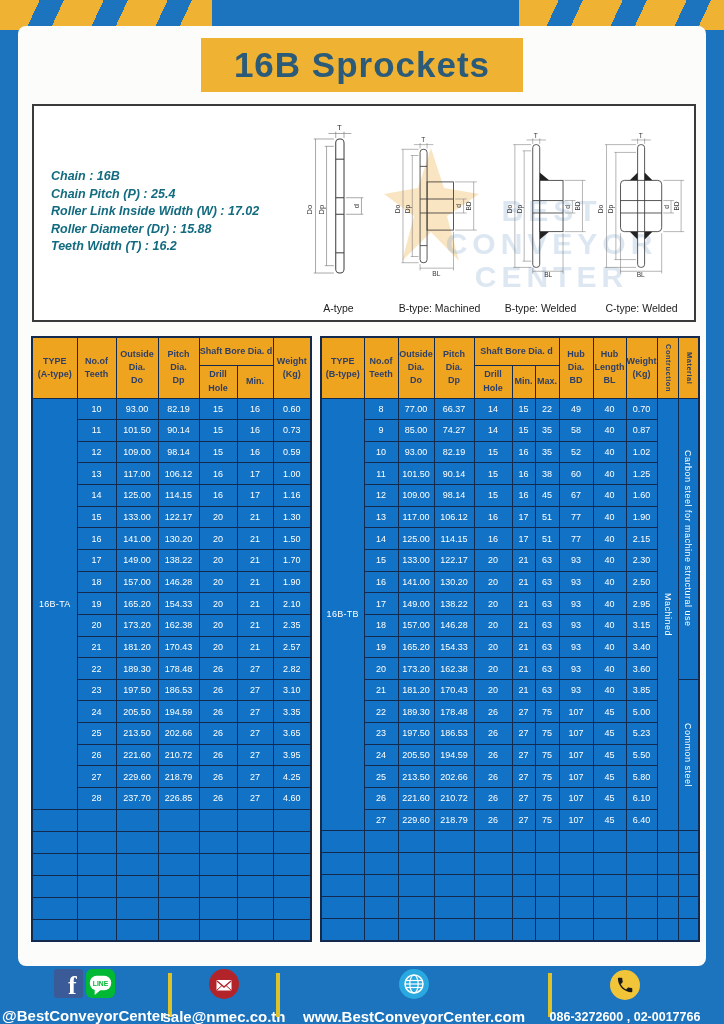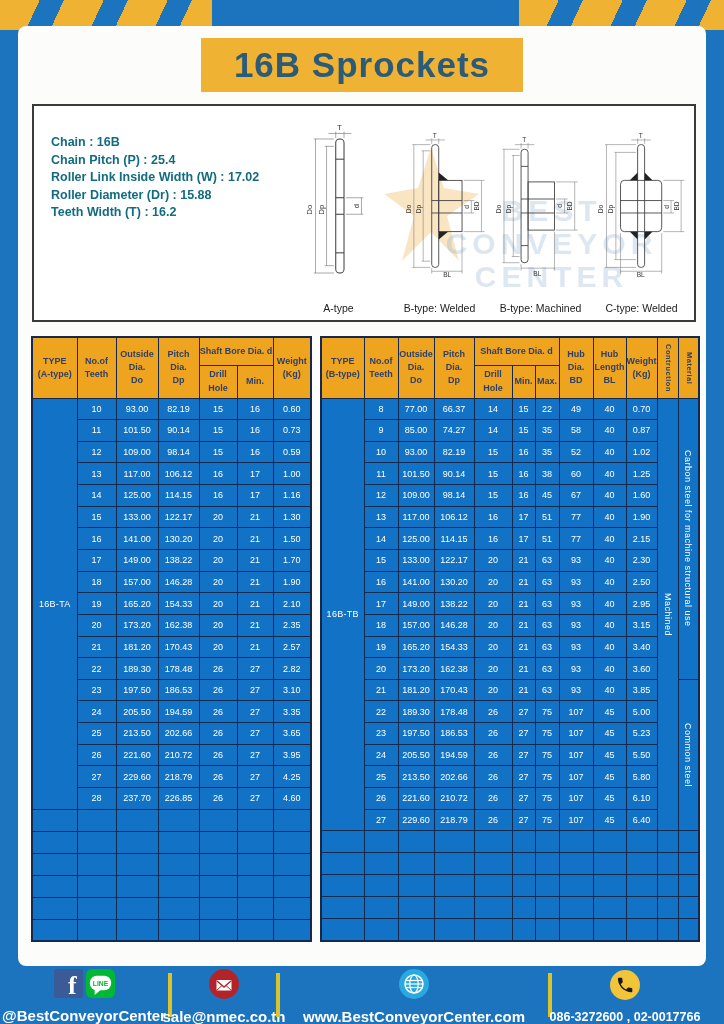--- a/index.html
+++ b/index.html
@@ -12,21 +12,21 @@
   .hazard{position:absolute;top:0;height:30px;background:repeating-linear-gradient(115deg,#f0b233 0 36px,#1b74bd 36px 58px);}
   .hazard.left{left:0;width:212px;}
   .hazard.right{right:0;width:205px;}
   
   .page{position:absolute;left:18px;right:18px;top:26px;bottom:58px;background:#fcfcfa;border-radius:8px;}
   
   .banner{width:322px;height:54px;background:#f0b233;margin:12px auto 0;display:flex;align-items:center;justify-content:center;}
   .banner .t{font-size:35px;font-weight:bold;color:#2b5b78;letter-spacing:1px;}
   
   .specbox{position:relative;margin:12px 10px 0 14px;height:214px;border:2px solid #3a3a3a;background:#fff;display:flex;overflow:hidden;}
-  .spec-lines{width:237px;padding:28px 0 0 17px;position:relative;z-index:2;}
+  .spec-lines{width:237px;padding:62px 0 0 17px;position:relative;z-index:2;font-style:italic;}
   .spec-line{font-size:12.5px;font-weight:bold;color:#136b80;line-height:17.6px;white-space:nowrap;}
   .diagrams{flex:1;display:flex;padding:6px 2px 2px 0;position:relative;z-index:1;}
   .diagram{flex:1;display:flex;flex-direction:column;align-items:center;min-width:0;}
   .diagram svg{flex:1;width:100%;height:172px;}
   .diagram-label{font-size:10.5px;color:#1c1c1c;padding:2px 0 4px;}
   .watermark{position:absolute;left:380px;top:88px;width:275px;z-index:0;
     font-size:30px;font-weight:bold;letter-spacing:5px;line-height:33px;text-align:center;
     color:rgba(115,160,205,0.25);}
   .wm-star{position:absolute;left:350px;top:40px;z-index:0;opacity:0.33;}
   
@@ -108,20 +108,56 @@
           <line class="dim" x1="63" y1="82" x2="82" y2="82"></line>
             <line class="dim" x1="63" y1="100" x2="82" y2="100"></line>
           <line class="dim" x1="80" y1="82" x2="80" y2="100"></line>
           <text class="dtx" transform="rotate(-90 77 91)" x="77" y="91" text-anchor="middle">d</text>
         </svg>
         <div class="diagram-label">A-type</div>
       </div>
 
       <div class="diagram">
         <svg viewBox="0 0 130 182" preserveAspectRatio="xMidYMid meet">
+          <rect class="dg" x="40" y="18" width="9" height="146" rx="4"></rect>
+          <line class="dg" x1="40" y1="40" x2="49" y2="40"></line>
+            <line class="dg" x1="40" y1="142" x2="49" y2="142"></line>
+          <rect class="dg" x="49" y="60" width="34" height="62"></rect>
+          <line class="dg" x1="40" y1="82" x2="83" y2="82"></line>
+            <line class="dg" x1="40" y1="100" x2="83" y2="100"></line>
+          <line class="dim" x1="40" y1="17" x2="40" y2="10"></line>
+            <line class="dim" x1="49" y1="17" x2="49" y2="10"></line>
+          <line class="dim" x1="32" y1="12" x2="57" y2="12"></line>
+          <text class="dtx" x="44" y="8" text-anchor="middle">T</text>
+          <line class="dim" x1="38" y1="18" x2="16" y2="18"></line>
+            <line class="dim" x1="38" y1="164" x2="16" y2="164"></line>
+          <line class="dim" x1="18" y1="18" x2="18" y2="164"></line>
+          <text class="dtx" transform="rotate(-90 14 95)" x="14" y="95" text-anchor="middle">Do</text>
+          <line class="dim" x1="38" y1="26" x2="28" y2="26"></line>
+            <line class="dim" x1="38" y1="156" x2="28" y2="156"></line>
+          <line class="dim" x1="30" y1="26" x2="30" y2="156"></line>
+          <text class="dtx" transform="rotate(-90 27 95)" x="27" y="95" text-anchor="middle">Dp</text>
+          <line class="dim" x1="85" y1="82" x2="100" y2="82"></line>
+            <line class="dim" x1="85" y1="100" x2="100" y2="100"></line>
+          <line class="dim" x1="96" y1="82" x2="96" y2="100"></line>
+          <text class="dtx" transform="rotate(-90 93 91)" x="93" y="91" text-anchor="middle">d</text>
+          <line class="dim" x1="85" y1="60" x2="113" y2="60"></line>
+            <line class="dim" x1="85" y1="122" x2="113" y2="122"></line>
+          <line class="dim" x1="109" y1="60" x2="109" y2="122"></line>
+          <text class="dtx" transform="rotate(-90 106 91)" x="106" y="91" text-anchor="middle">BD</text>
+          <line class="dim" x1="40" y1="166" x2="40" y2="174"></line>
+            <line class="dim" x1="83" y1="124" x2="83" y2="174"></line>
+          <line class="dim" x1="40" y1="171" x2="83" y2="171"></line>
+          <text class="dtx" x="61" y="181" text-anchor="middle">BL</text>
+        </svg>
+        <div class="diagram-label">B-type: Machined</div>
+      </div>
+
+      <div class="diagram">
+        <svg viewBox="0 0 130 182" preserveAspectRatio="xMidYMid meet">
           <rect class="dg" x="55" y="12" width="9" height="158" rx="4"></rect>
           <rect class="dg" x="64" y="58" width="30" height="66"></rect>
           <polygon points="64,58 64,48 76,58" fill="#222"></polygon>
           <polygon points="64,124 64,134 76,124" fill="#222"></polygon>
           <line class="dg" x1="55" y1="84" x2="94" y2="84"></line>
             <line class="dg" x1="55" y1="100" x2="94" y2="100"></line>
           <line class="dim" x1="55" y1="11" x2="55" y2="4"></line>
             <line class="dim" x1="64" y1="11" x2="64" y2="4"></line>
           <line class="dim" x1="47" y1="6" x2="72" y2="6"></line>
           <text class="dtx" x="59" y="3" text-anchor="middle">T</text>
@@ -140,56 +176,20 @@
           <line class="dim" x1="96" y1="58" x2="123" y2="58"></line>
             <line class="dim" x1="96" y1="124" x2="123" y2="124"></line>
           <line class="dim" x1="119" y1="58" x2="119" y2="124"></line>
           <text class="dtx" transform="rotate(-90 116 91)" x="116" y="91" text-anchor="middle">BD</text>
           <line class="dim" x1="55" y1="171" x2="55" y2="178"></line>
             <line class="dim" x1="94" y1="126" x2="94" y2="178"></line>
           <line class="dim" x1="55" y1="175" x2="94" y2="175"></line>
           <text class="dtx" x="75" y="182" text-anchor="middle">BL</text>
         </svg>
         <div class="diagram-label">B-type: Welded</div>
-      </div>
-
-      <div class="diagram">
-        <svg viewBox="0 0 130 182" preserveAspectRatio="xMidYMid meet">
-          <rect class="dg" x="40" y="18" width="9" height="146" rx="4"></rect>
-          <line class="dg" x1="40" y1="40" x2="49" y2="40"></line>
-            <line class="dg" x1="40" y1="142" x2="49" y2="142"></line>
-          <rect class="dg" x="49" y="60" width="34" height="62"></rect>
-          <line class="dg" x1="40" y1="82" x2="83" y2="82"></line>
-            <line class="dg" x1="40" y1="100" x2="83" y2="100"></line>
-          <line class="dim" x1="40" y1="17" x2="40" y2="10"></line>
-            <line class="dim" x1="49" y1="17" x2="49" y2="10"></line>
-          <line class="dim" x1="32" y1="12" x2="57" y2="12"></line>
-          <text class="dtx" x="44" y="8" text-anchor="middle">T</text>
-          <line class="dim" x1="38" y1="18" x2="16" y2="18"></line>
-            <line class="dim" x1="38" y1="164" x2="16" y2="164"></line>
-          <line class="dim" x1="18" y1="18" x2="18" y2="164"></line>
-          <text class="dtx" transform="rotate(-90 14 95)" x="14" y="95" text-anchor="middle">Do</text>
-          <line class="dim" x1="38" y1="26" x2="28" y2="26"></line>
-            <line class="dim" x1="38" y1="156" x2="28" y2="156"></line>
-          <line class="dim" x1="30" y1="26" x2="30" y2="156"></line>
-          <text class="dtx" transform="rotate(-90 27 95)" x="27" y="95" text-anchor="middle">Dp</text>
-          <line class="dim" x1="85" y1="82" x2="100" y2="82"></line>
-            <line class="dim" x1="85" y1="100" x2="100" y2="100"></line>
-          <line class="dim" x1="96" y1="82" x2="96" y2="100"></line>
-          <text class="dtx" transform="rotate(-90 93 91)" x="93" y="91" text-anchor="middle">d</text>
-          <line class="dim" x1="85" y1="60" x2="113" y2="60"></line>
-            <line class="dim" x1="85" y1="122" x2="113" y2="122"></line>
-          <line class="dim" x1="109" y1="60" x2="109" y2="122"></line>
-          <text class="dtx" transform="rotate(-90 106 91)" x="106" y="91" text-anchor="middle">BD</text>
-          <line class="dim" x1="40" y1="166" x2="40" y2="174"></line>
-            <line class="dim" x1="83" y1="124" x2="83" y2="174"></line>
-          <line class="dim" x1="40" y1="171" x2="83" y2="171"></line>
-          <text class="dtx" x="61" y="181" text-anchor="middle">BL</text>
-        </svg>
-        <div class="diagram-label">B-type: Machined</div>
       </div>
 
       <div class="diagram">
         <svg viewBox="0 0 130 182" preserveAspectRatio="xMidYMid meet">
           <rect class="dg" x="60" y="12" width="9" height="158" rx="4"></rect>
           <rect class="dg" x="38" y="58" width="53" height="66" rx="5"></rect>
           <polygon points="60,58 60,48 50,58" fill="#222"></polygon>
             <polygon points="69,58 69,48 79,58" fill="#222"></polygon>
           <polygon points="60,124 60,134 50,124" fill="#222"></polygon>
             <polygon points="69,124 69,134 79,124" fill="#222"></polygon>

